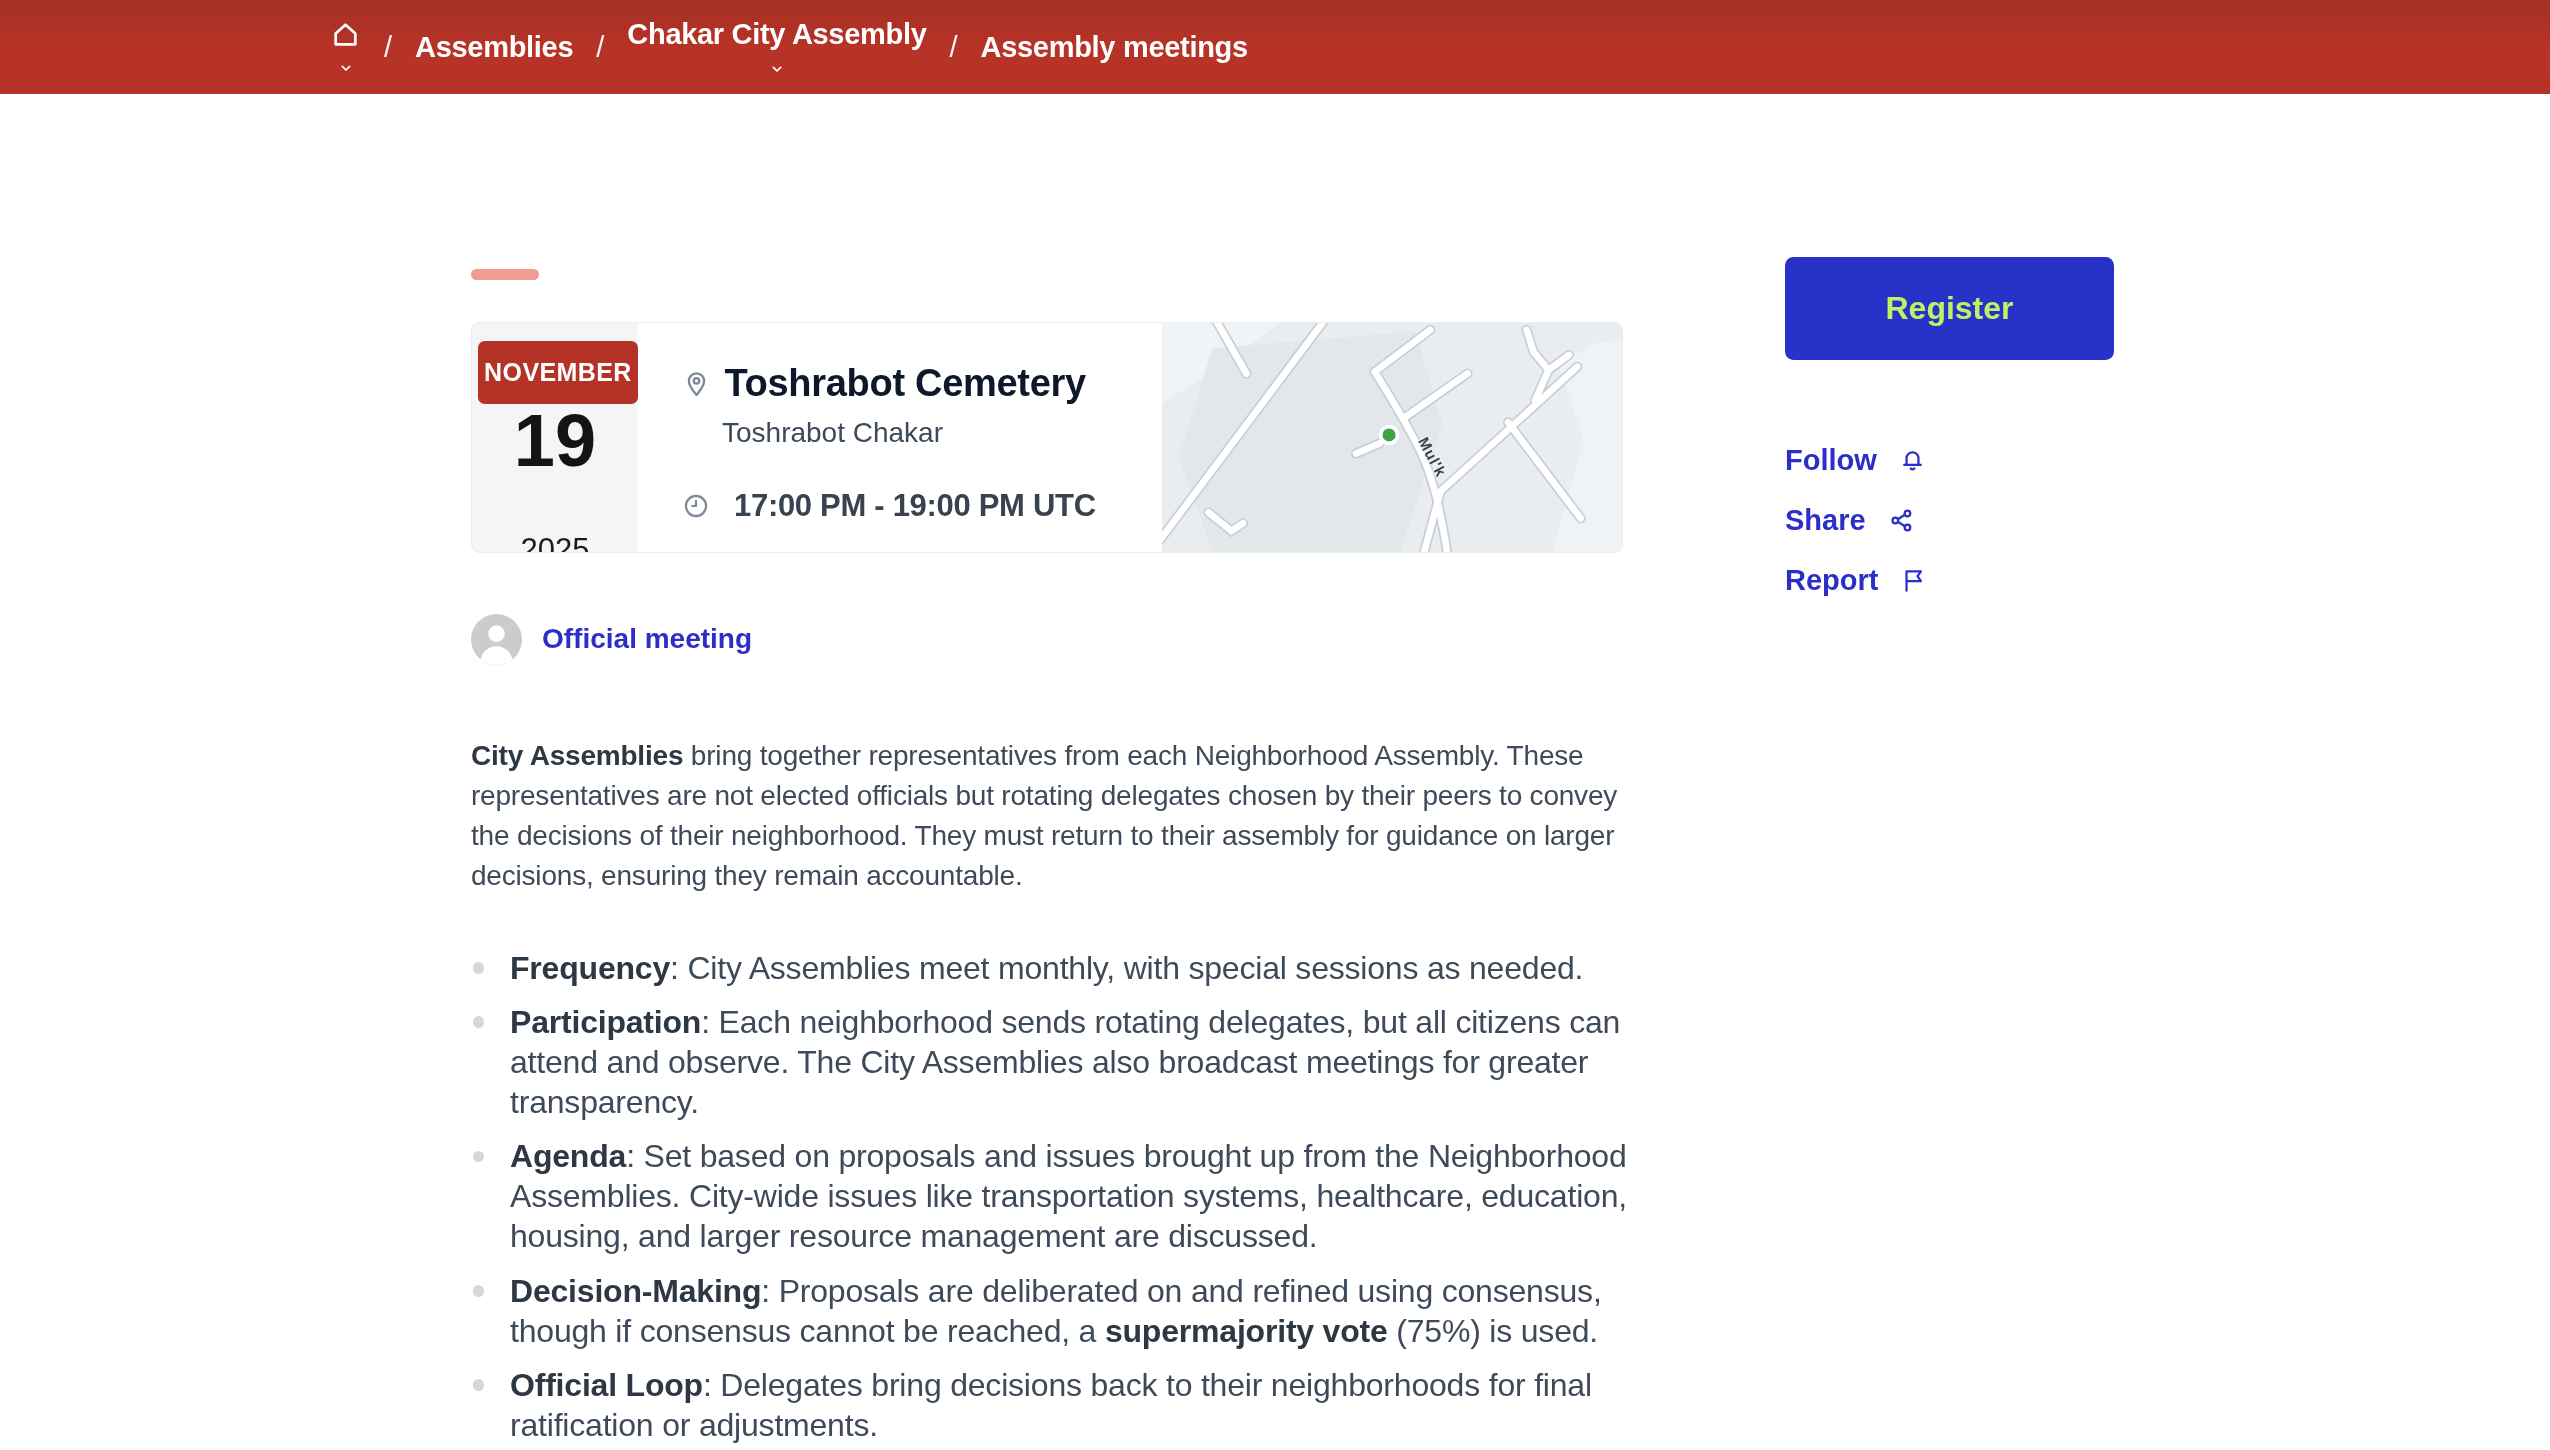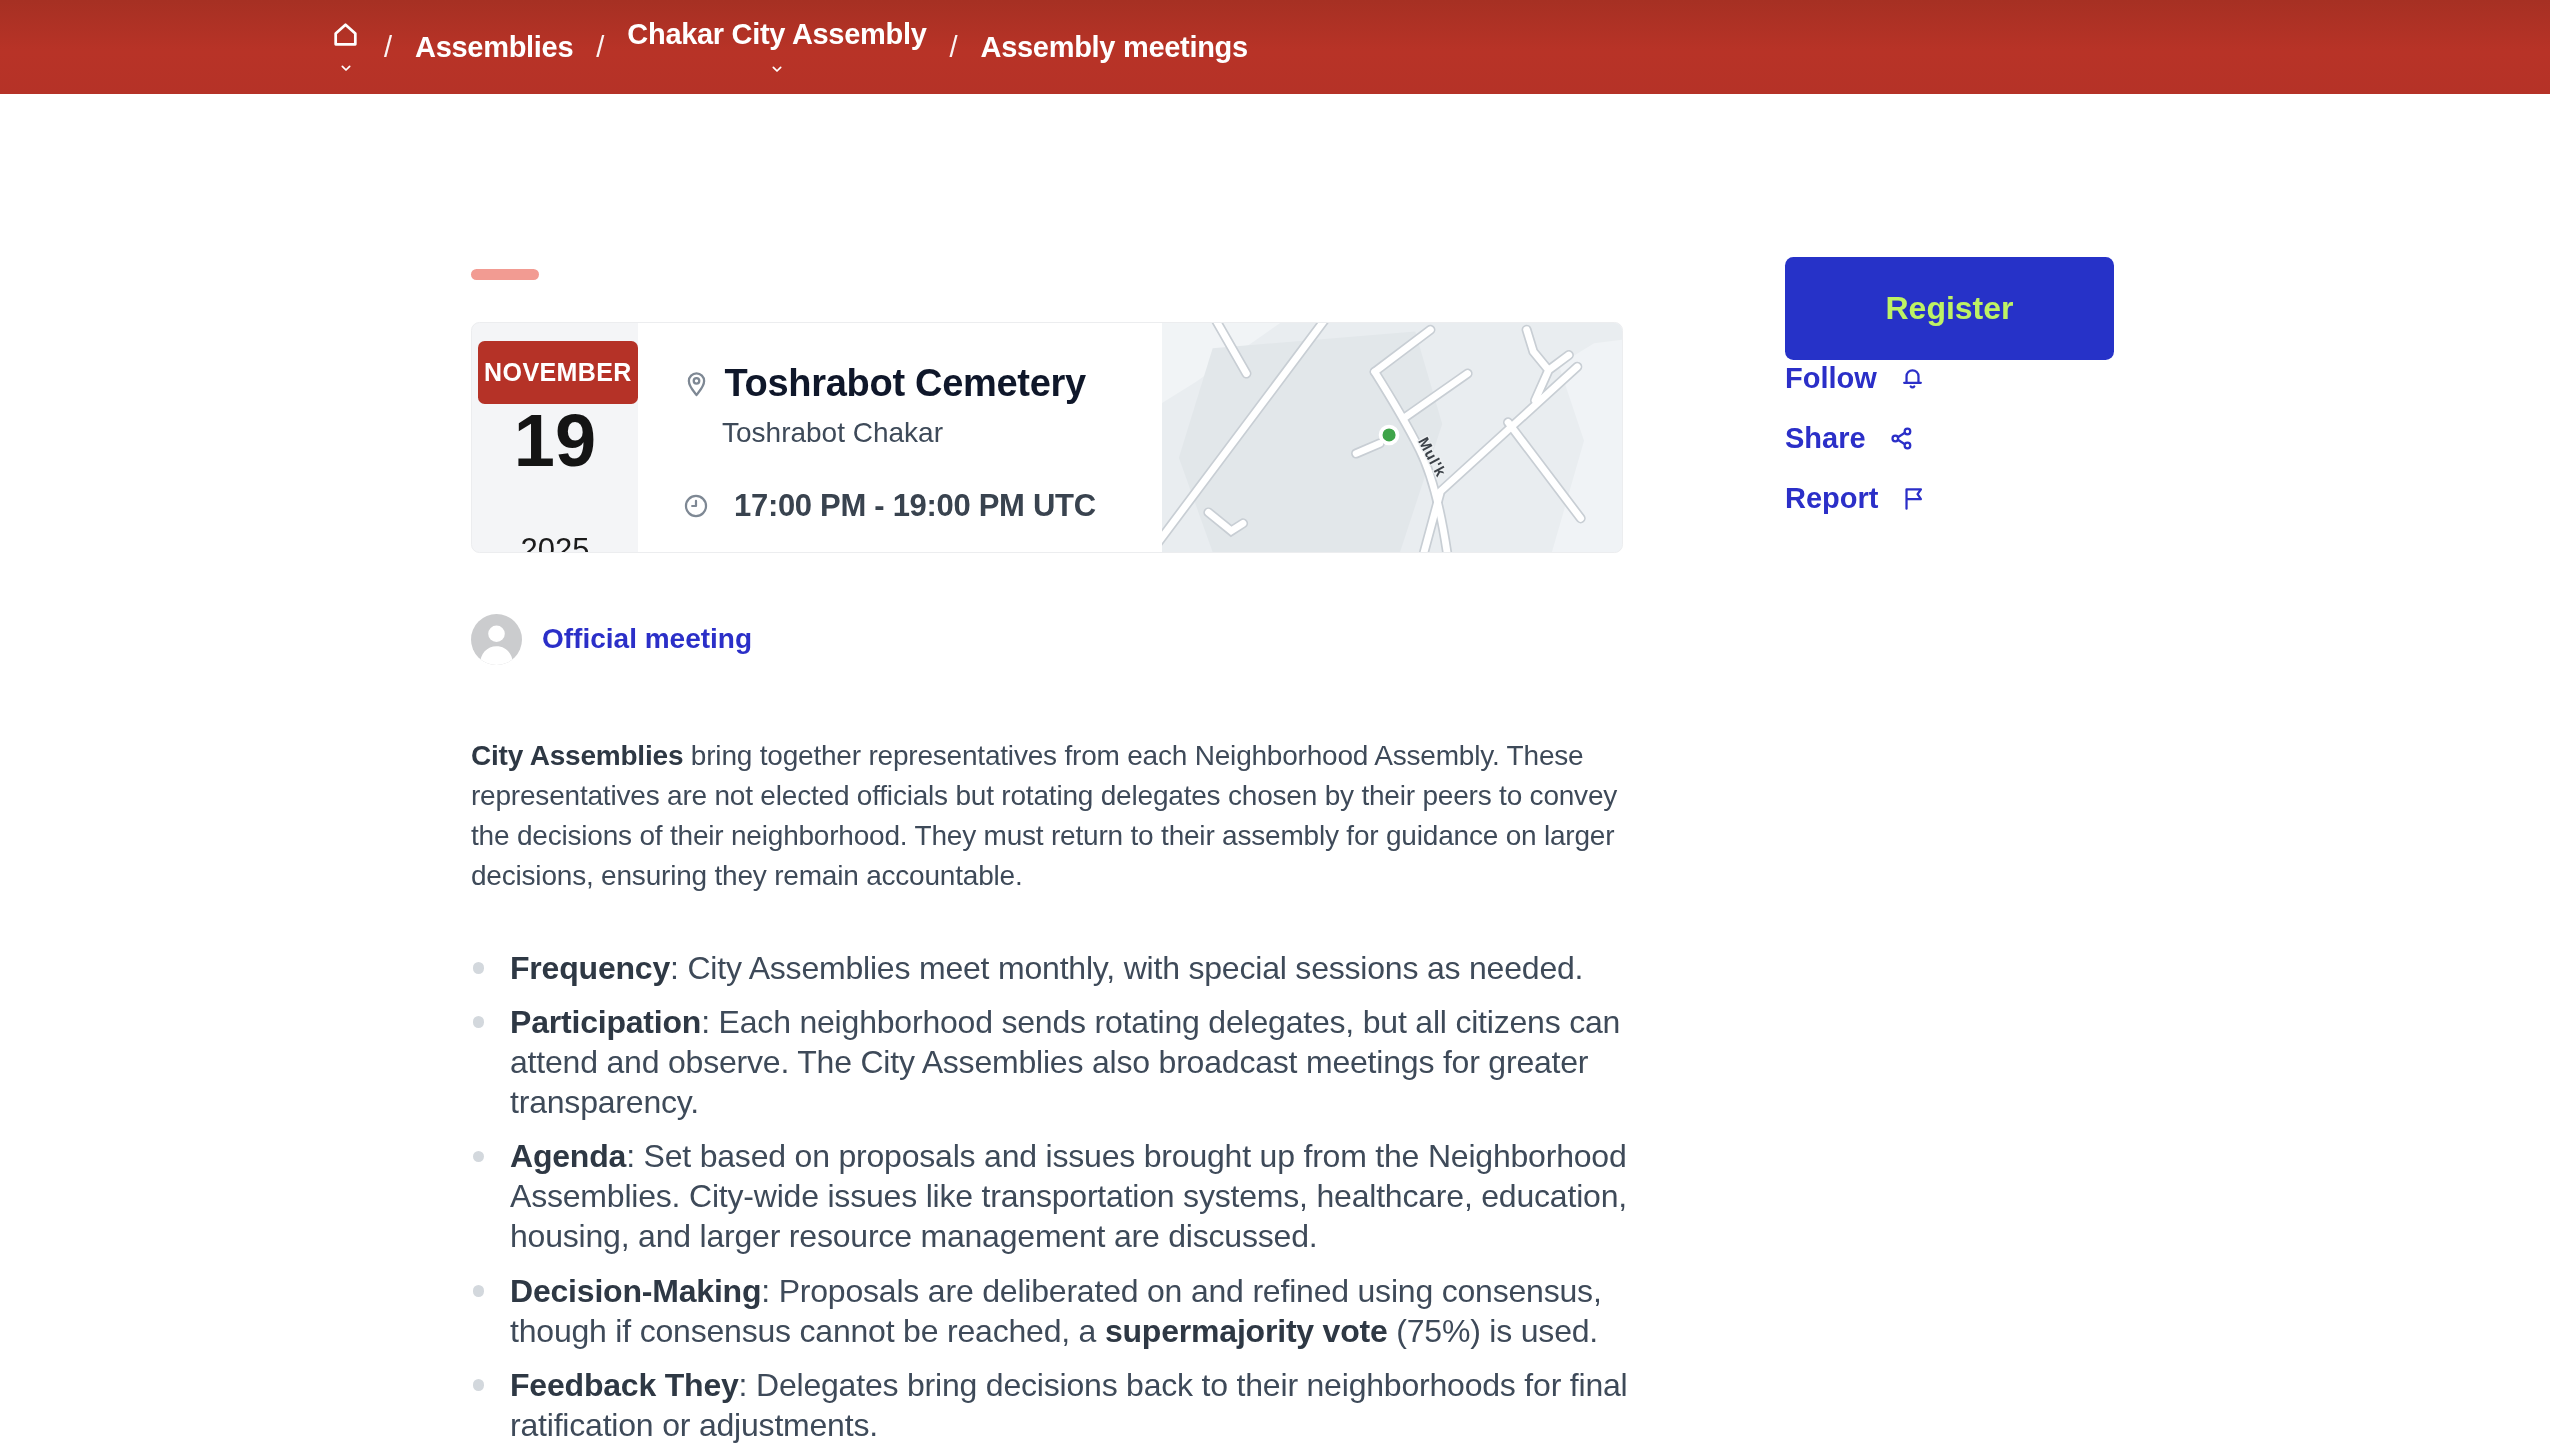--- a/index.html
+++ b/index.html
@@ -78,21 +78,21 @@
   }
 
   
   .register-btn{
     display:block;width:329px;height:103px;border:none;border-radius:8.4px;cursor:pointer;
     background:#2632C8;color:#bef264;font-size:32px;font-weight:700;
     font-family:"Liberation Sans","DejaVu Sans",sans-serif;
   }
   .action-row{display:flex;align-items:center;gap:22px;cursor:pointer;height:37px;}
   .action-row + .action-row{margin-top:23px;}
-  .actions{text-align:center;}
+  .actions{margin-top:82px;text-align:center;}
   .action-label{font-size:29px;font-weight:700;color:#2B2FC8;}
 </style>
 </head>
 <body>
 
 <div class="page">
 
   <header class="topbar">
     <nav class="crumbs">
       <span class="crumb-link">
@@ -212,21 +212,21 @@
       <span class="badge-label">Official meeting</span>
     </div>
 
     <p class="intro"><strong>City Assemblies</strong> bring together representatives from each Neighborhood Assembly. These representatives are not elected officials but rotating delegates chosen by their peers to convey the decisions of their neighborhood. They must return to their assembly for guidance on larger decisions, ensuring they remain accountable.</p>
 
     <ul class="details-list">
         <li><strong>Frequency</strong>: City Assemblies meet monthly, with special sessions as needed.</li>
         <li><strong>Participation</strong>: Each neighborhood sends rotating delegates, but all citizens can attend and observe. The City Assemblies also broadcast meetings for greater transparency.</li>
         <li><strong>Agenda</strong>: Set based on proposals and issues brought up from the Neighborhood Assemblies. City-wide issues like transportation systems, healthcare, education, housing, and larger resource management are discussed.</li>
         <li><strong>Decision-Making</strong>: Proposals are deliberated on and refined using consensus, though if consensus cannot be reached, a <strong>supermajority vote</strong> (75%) is used.</li>
-        <li><strong>Feedback They</strong>: Delegates bring decisions back to their neighborhoods for final ratification or adjustments.</li>
+        <li><strong>Official Loop</strong>: Delegates bring decisions back to their neighborhoods for final ratification or adjustments.</li>
       </ul>
 
   </main>
 
   <aside class="side-col">
     <button class="register-btn">Register</button>
 
     <div class="actions">
       <div class="action-row">
         <span class="action-label">Follow</span>

